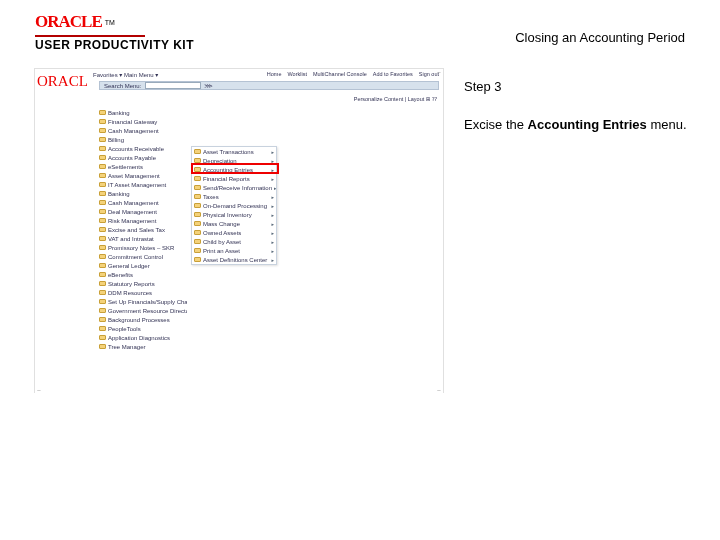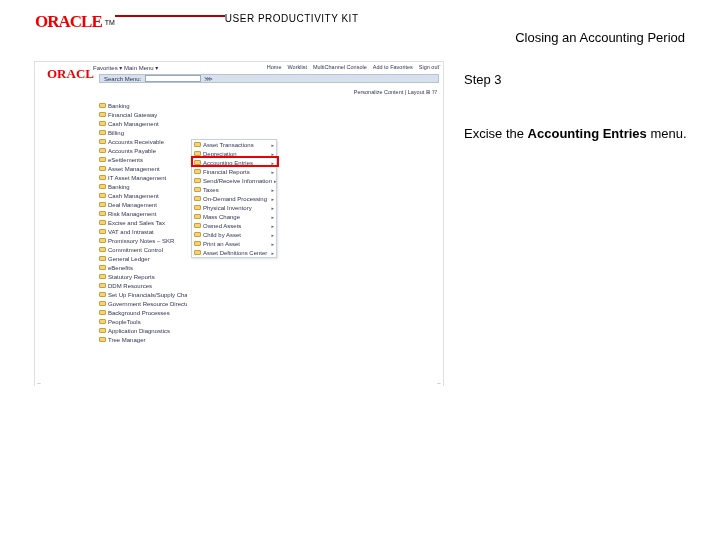--- a/index.html
+++ b/index.html
@@ -1,34 +1,34 @@
 <!DOCTYPE html>
 <html><head>
 <meta charset="utf-8">
 <style>
   * { margin:0; padding:0; box-sizing:border-box; }
   body { width:720px; height:540px; font-family:Arial,Helvetica,sans-serif; background:#fff; position:relative; }
 
   .header { padding:12px 35px 6px 35px; display:flex; justify-content:space-between; align-items:flex-start; }
-  .logo-block { display:flex; flex-direction:row;text-align:center; }
+  .logo-block { display:flex; flex-direction:column;text-align:center; }
   .logo { display:flex; align-items:center; gap:3px; }
   .logo .oword { color:#e00; font-size:17px; font-weight:bold; font-family:Georgia,serif; letter-spacing:-1px;}
   .logo .tm { font-size:7px; color:#000; vertical-align:super;}
   .hr-red { height:2px; background:#b30000; width:110px; margin-top:3px;}
-  .upk { font-size:10px; letter-spacing:.5px; color:#000; margin-top:1px;}
+  .upk { font-size:12px; letter-spacing:.5px; color:#000; margin-top:1px;font-weight:bold;}
   .title { font-size:13px; color:#000; margin-top:18px; }
 
   .content { display:flex; padding:10px 0 0 0; }
   .screenshot { width:410px; height:325px; margin-left:34px; border:1px solid #e0e0e0; border-bottom:none; position:relative; background:#fff; overflow:hidden;}
   .instr { margin-left:20px; margin-top:10px; width:230px; font-size:13px; color:#000; line-height:1.35;}
-  .instr .step { margin-bottom:36px; }
+  .instr .step { margin-bottom:20px; }
   .instr .bold { font-weight:bold; }
 
   
-  .shot-logo { position:absolute; left:12px; top:4px; color:#e00; font-size:13px; font-weight:bold; font-family:Georgia,serif;}
+  .shot-logo { position:absolute; left:2px; top:4px; color:#e00; font-size:15px; font-weight:normal; font-family:Georgia,serif;}
   .favbar   { position:absolute; left:58px; top:2px; font-size:6px; color:#335; }
   .topnav   { position:absolute; right:4px; top:2px; font-size:5.5px; color:#335; display:flex; gap:6px;}
   .topnav a { color:#335; text-decoration:none; }
   .search   { position:absolute; left:64px; top:12px; height:9px; background:#d6e1ec; border:1px solid #b4c2d3; padding:0 4px; font-size:6px; color:#335; right:4px ;display:flex; align-items:center;}
   .search .txt{ flex:0 0 auto;}
   .search .box { width:56px; height:7px; background:#fff; border:1px solid #9ab; margin-left:4px;}
   .search .go  { margin-left:3px; font-size:6px;}
   .perso { position:absolute; left:100px; top:27px; right:6px; font-size:5.5px; color:#335; text-align:right;}
   .nav   { position:absolute; left:64px; top:39px; width:88px; }
   .nav .item { display:flex; align-items:center; gap:2px; font-size:6px; color:#335; height:9px; white-space:nowrap; overflow:hidden;}

